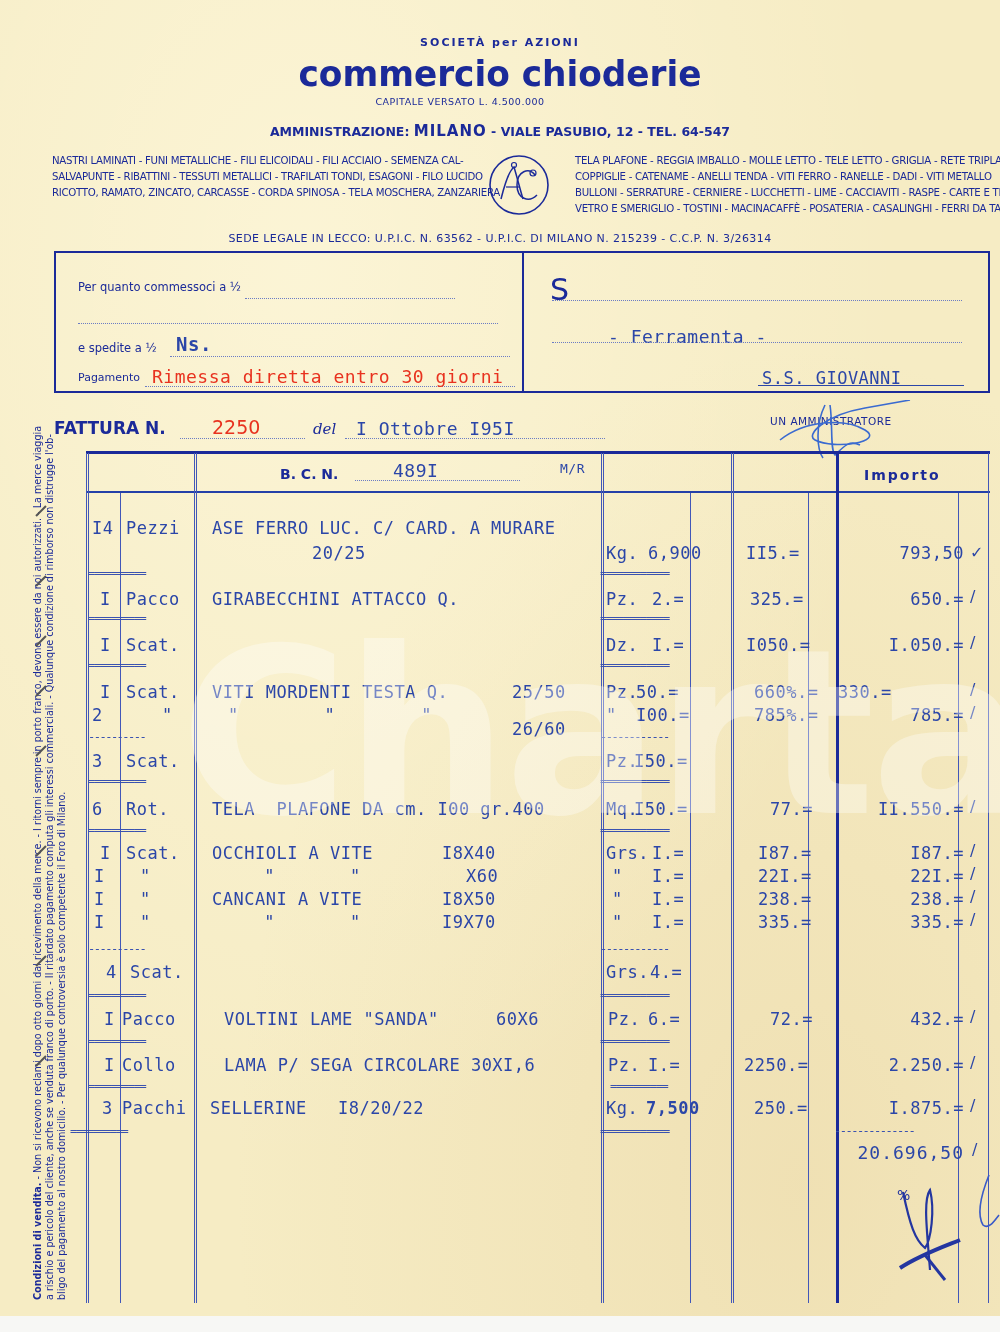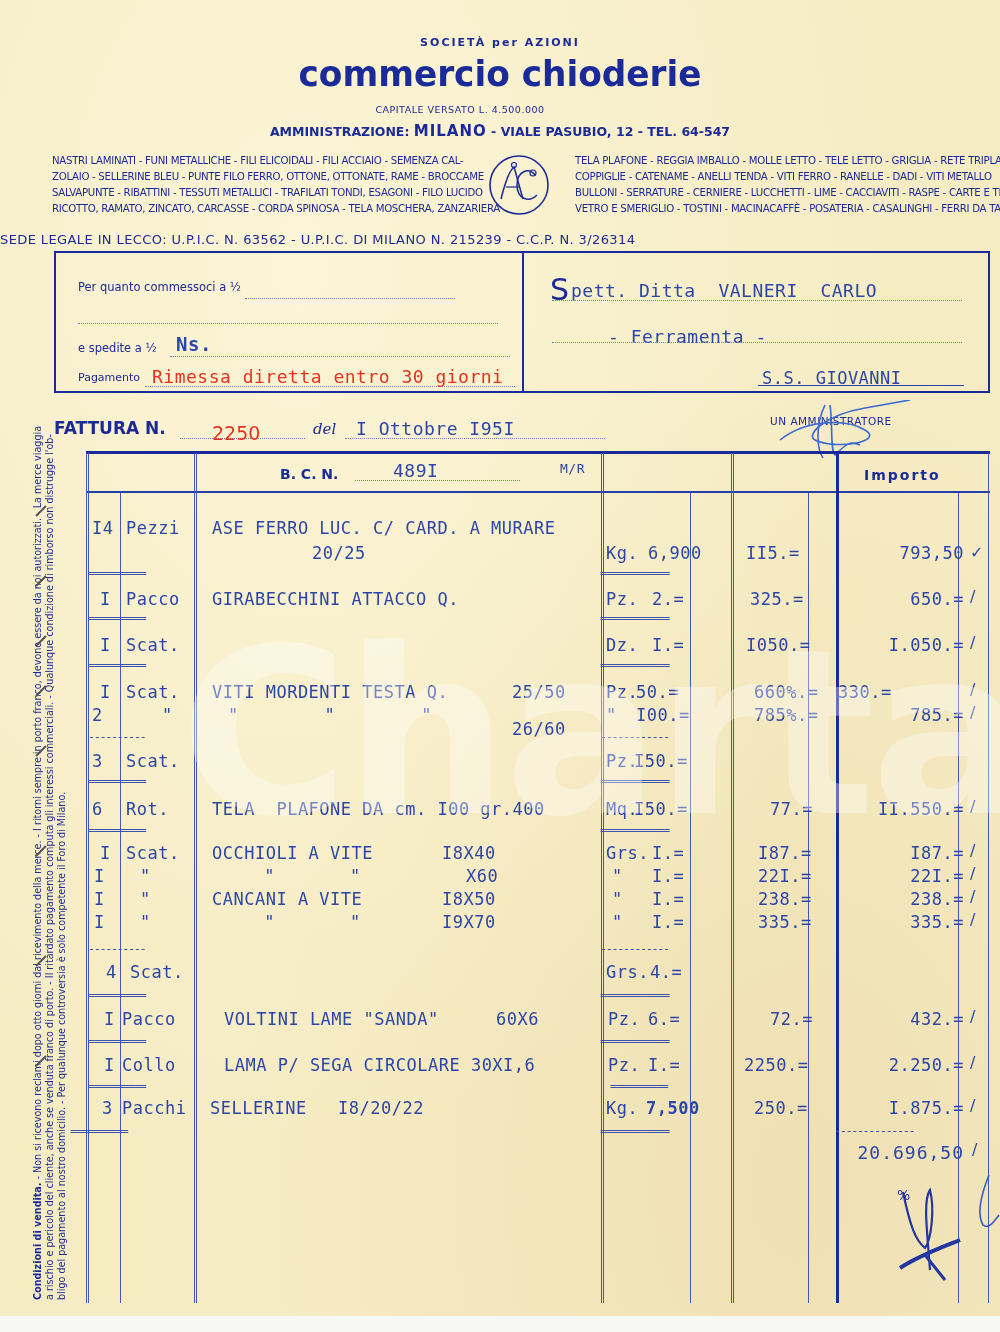--- a/index.html
+++ b/index.html
@@ -41,77 +41,75 @@
     font-size: 230px; color: rgba(255,255,255,0.35); letter-spacing: -4px; pointer-events: none;
   }
 </style>
 </head>
 <body>
 
 <div class="paper">
 
   <div class="abs hdr-sub" style="left:0;width:1000px;top:36px;text-align:center;">SOCIETÀ per AZIONI</div>
   <div class="abs brand" style="left:0;width:1000px;top:54px;text-align:center;">commercio chioderie</div>
-  <div class="abs small" style="left:0;width:920px;top:104px;text-align:center;font-size:9.5px;letter-spacing:0.5px;">CAPITALE VERSATO L. 4.500.000</div>
+  <div class="abs small" style="left:0;width:920px;top:96px;text-align:center;font-size:9.5px;letter-spacing:0.5px;">CAPITALE VERSATO L. 4.500.000</div>
   <div class="abs" style="left:0;width:1000px;top:122px;text-align:center;color:#1b2a99;font-weight:bold;font-size:12.5px;">
     <span>AMMINISTRAZIONE:</span>
     <span style="font-size:15px;letter-spacing:1px;">MILANO</span>
     <span>- VIALE PASUBIO, 12 - TEL. 64-547</span>
   </div>
 
   <div class="abs prod" style="left:52px;top:153px;">
     <div>NASTRI LAMINATI - FUNI METALLICHE - FILI ELICOIDALI - FILI ACCIAIO - SEMENZA CAL-</div>
-    <div>ZOLAIO - SELLERINE BLEU - PUNTE FILO FERRO, OTTONE, OTTONATE, RAME - BROCCAME</div>
     <div>SALVAPUNTE - RIBATTINI - TESSUTI METALLICI - TRAFILATI TONDI, ESAGONI - FILO LUCIDO</div>
     <div>RICOTTO, RAMATO, ZINCATO, CARCASSE - CORDA SPINOSA - TELA MOSCHERA, ZANZARIERA</div>
   </div>
   <div class="abs prod" style="left:575px;top:153px;">
     <div>TELA PLAFONE - REGGIA IMBALLO - MOLLE LETTO - TELE LETTO - GRIGLIA - RETE TRIPLA</div>
     <div>COPPIGLIE - CATENAME - ANELLI TENDA - VITI FERRO - RANELLE - DADI - VITI METALLO</div>
     <div>BULLONI - SERRATURE - CERNIERE - LUCCHETTI - LIME - CACCIAVITI - RASPE - CARTE E TELA</div>
     <div>VETRO E SMERIGLIO - TOSTINI - MACINACAFFÈ - POSATERIA - CASALINGHI - FERRI DA TAGLIO</div>
   </div>
 
   <svg class="abs" style="left:487px;top:153px;" width="64" height="64" viewBox="0 0 64 64">
     <circle cx="32" cy="32" r="29" fill="none" stroke="#1b2a99" stroke-width="1.6"></circle>
     <path d="M14 46 C18 30, 22 18, 27 14 C30 24, 33 36, 36 46" fill="none" stroke="#1b2a99" stroke-width="1.5"></path>
     <path d="M19 34 L33 34" stroke="#1b2a99" stroke-width="1.2"></path>
     <path d="M48 22 C42 14, 30 18, 30 32 C30 46, 42 50, 50 42" fill="none" stroke="#1b2a99" stroke-width="1.5"></path>
     <circle cx="46" cy="20" r="3" fill="none" stroke="#1b2a99" stroke-width="1.2"></circle>
     <circle cx="27" cy="12" r="2.5" fill="none" stroke="#1b2a99" stroke-width="1.2"></circle>
   </svg>
 
-  <div class="abs" style="left:0;width:1000px;top:232px;text-align:left;color:#1b2a99;font-size:13px;letter-spacing:0.4px;">SEDE LEGALE IN LECCO: U.P.I.C. N. 63562 - U.P.I.C. DI MILANO N. 215239 - C.C.P. N. 3/26314</div>
+  <div class="abs" style="left:0;width:1000px;top:232px;text-align:center;color:#1b2a99;font-size:11px;letter-spacing:0.4px;">SEDE LEGALE IN LECCO: U.P.I.C. N. 63562 - U.P.I.C. DI MILANO N. 215239 - C.C.P. N. 3/26314</div>
 
   <div class="abs" style="left:54px;top:251px;width:936px;height:142px;border:2px solid #1b2a99;border-right-width:2px;box-sizing:border-box;"></div>
   <div class="vline" style="left:522px;top:252px;height:141px;background:#1b2a99;width:2px;"></div>
 
   <div class="abs label" style="left:78px;top:280px;font-weight:normal;color:#1b2a99;font-size:11.5px;">Per quanto commessoci a ½</div>
   <div class="dots" style="left:245px;top:298px;width:210px;"></div>
   <div class="dots" style="left:78px;top:323px;width:420px;"></div>
 
   <div class="abs label" style="left:78px;top:341px;font-weight:normal;">e spedite a ½</div>
   <div class="dots" style="left:170px;top:356px;width:340px;"></div>
   <div class="abs typed" style="left:176px;top:333px;font-size:19px;font-weight:bold;">Ns.</div>
 
   <div class="abs label" style="left:78px;top:371px;font-weight:normal;font-size:11px;">Pagamento</div>
   <div class="dots" style="left:145px;top:386px;width:370px;"></div>
   <div class="abs typed red" style="left:152px;top:366px;font-size:18px;">Rimessa diretta entro 30 giorni</div>
 
   <div class="abs" style="left:550px;top:272px;color:#1b2a99;font-size:30px;font-family:'DejaVu Sans',sans-serif;">S</div>
-  <div class="abs typed" style="left:571px;top:280px;font-size:18px;">pett. Ditta  VALNERI  CARLO</div>
   <div class="dots" style="left:552px;top:300px;width:410px;"></div>
   <div class="abs typed" style="left:608px;top:326px;font-size:18px;">- Ferramenta -</div>
   <div class="dots" style="left:552px;top:342px;width:410px;"></div>
   <div class="abs typed" style="left:762px;top:368px;font-size:17px;">S.S. GIOVANNI</div>
   <div class="abs" style="left:758px;top:385px;width:206px;height:1px;background:#2b46a8;"></div>
 
   <div class="abs" style="left:54px;top:418px;color:#1b2a99;font-weight:bold;font-size:17px;font-family:'DejaVu Sans',sans-serif;">FATTURA N.</div>
   <div class="dots" style="left:180px;top:438px;width:125px;"></div>
-  <div class="abs" style="left:212px;top:416px;color:#e8321f;font-size:19px;font-family:'DejaVu Sans',sans-serif;margin-top:6px;">2250</div>
+  <div class="abs" style="left:212px;top:416px;color:#e8321f;font-size:19px;font-family:'DejaVu Sans',sans-serif;">2250</div>
   <div class="abs" style="left:313px;top:420px;color:#1b2a99;font-style:italic;font-size:15px;font-family:'DejaVu Serif',serif;">del</div>
   <div class="dots" style="left:345px;top:438px;width:260px;"></div>
   <div class="abs typed" style="left:356px;top:418px;font-size:18px;">I Ottobre I95I</div>
   <div class="abs typed" style="left:560px;top:432px;font-size:13px;margin-top:29px;">M/R</div>
   <div class="abs" style="left:770px;top:415px;color:#1b2a99;font-size:10.5px;font-family:'DejaVu Sans',sans-serif;letter-spacing:0.5px;">UN AMMINISTRATORE</div>
   <svg class="abs" style="left:775px;top:400px;" width="140" height="65" viewBox="0 0 140 65">
     <path d="M5 40 C30 20, 70 18, 90 30 C110 42, 60 50, 40 40 C30 35, 50 15, 90 8 L135 0" fill="none" stroke="#3a6ad0" stroke-width="1.6"></path>
     <path d="M50 5 C40 25, 42 50, 48 58 M55 5 C58 25, 55 50, 60 55 C70 45, 75 40, 85 45" fill="none" stroke="#3a6ad0" stroke-width="1.6"></path>
   </svg>
 

